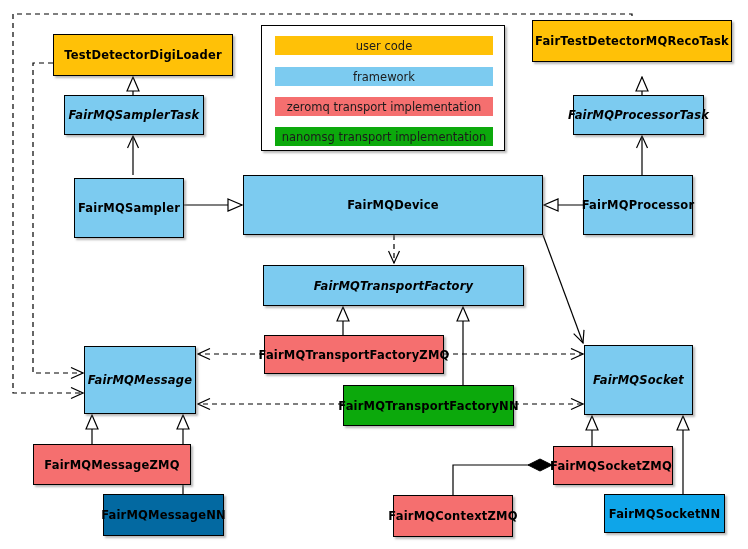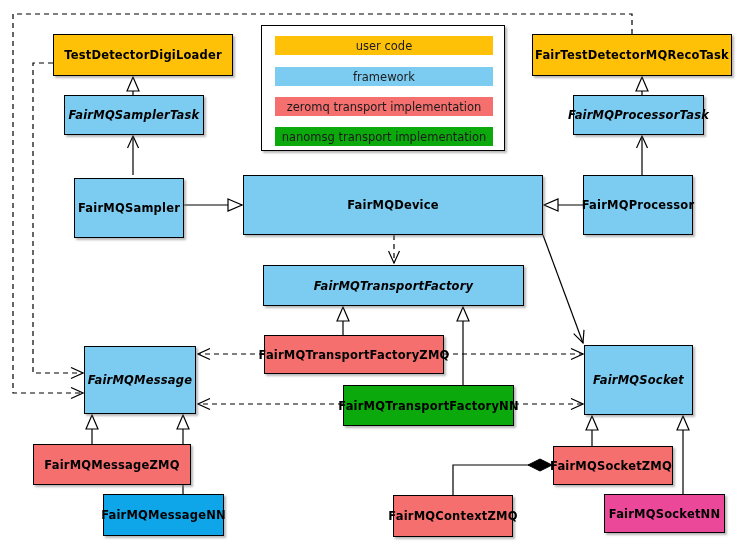--- a/index.html
+++ b/index.html
@@ -57,21 +57,21 @@
     <path class="edge dashed" d="M264,354 L198,354" marker-end="url(#m-vee)"></path>
     <path class="edge dashed" d="M444,354 L583,354" marker-end="url(#m-vee)"></path>
     <path class="edge dashed" d="M343,404 L198,404" marker-end="url(#m-vee)"></path>
     <path class="edge dashed" d="M514,404 L583,404" marker-end="url(#m-vee)"></path>
     <path class="edge" d="M453,495 L453,465 L552,465" marker-end="url(#m-dia)"></path>
   </svg>
 
   <div class="node" style="left: 53px; top: 34px; width: 180px; height: 42px; background: rgb(255, 193, 7);">
     <span>TestDetectorDigiLoader</span>
   </div>
-  <div class="node" style="left: 532px; top: 34px; width: 200px; height: 42px; background: rgb(255, 193, 7);">
+  <div class="node" style="left: 532px; top: 20px; width: 200px; height: 42px; background: rgb(255, 193, 7);">
     <span>FairTestDetectorMQRecoTask</span>
   </div>
   <div class="node abstract" style="left: 64px; top: 95px; width: 140px; height: 40px; background: rgb(124, 203, 240);">
     <span>FairMQSamplerTask</span>
   </div>
   <div class="node abstract" style="left: 573px; top: 95px; width: 131px; height: 40px; background: rgb(124, 203, 240);">
     <span>FairMQProcessorTask</span>
   </div>
   <div class="node" style="left: 74px; top: 178px; width: 110px; height: 60px; background: rgb(124, 203, 240);">
     <span>FairMQSampler</span>
@@ -93,27 +93,27 @@
   </div>
   <div class="node abstract" style="left: 84px; top: 346px; width: 112px; height: 68px; background: rgb(124, 203, 240);">
     <span>FairMQMessage</span>
   </div>
   <div class="node abstract" style="left: 584px; top: 345px; width: 109px; height: 70px; background: rgb(124, 203, 240);">
     <span>FairMQSocket</span>
   </div>
   <div class="node" style="left: 33px; top: 444px; width: 158px; height: 41px; background: rgb(245, 111, 111);">
     <span>FairMQMessageZMQ</span>
   </div>
-  <div class="node" style="left: 103px; top: 494px; width: 121px; height: 42px; background: #0ea5e9;">
+  <div class="node" style="left: 103px; top: 494px; width: 121px; height: 42px; background: #0369a1;">
     <span>FairMQMessageNN</span>
   </div>
   <div class="node" style="left: 553px; top: 446px; width: 120px; height: 39px; background: rgb(245, 111, 111); justify-content: flex-end;">
     <span>FairMQSocketZMQ</span>
   </div>
-  <div class="node" style="left: 604px; top: 494px; width: 121px; height: 39px; background: #ec4899;">
+  <div class="node" style="left: 604px; top: 494px; width: 121px; height: 39px; background: #0ea5e9;">
     <span>FairMQSocketNN</span>
   </div>
   <div class="node" style="left: 393px; top: 495px; width: 120px; height: 42px; background: rgb(245, 111, 111);">
     <span>FairMQContextZMQ</span>
   </div>
 
   <div class="legend">
     <div class="legend-bar" style="top: 10px; background: rgb(255, 193, 7);">
       <span>user code</span>
     </div>

